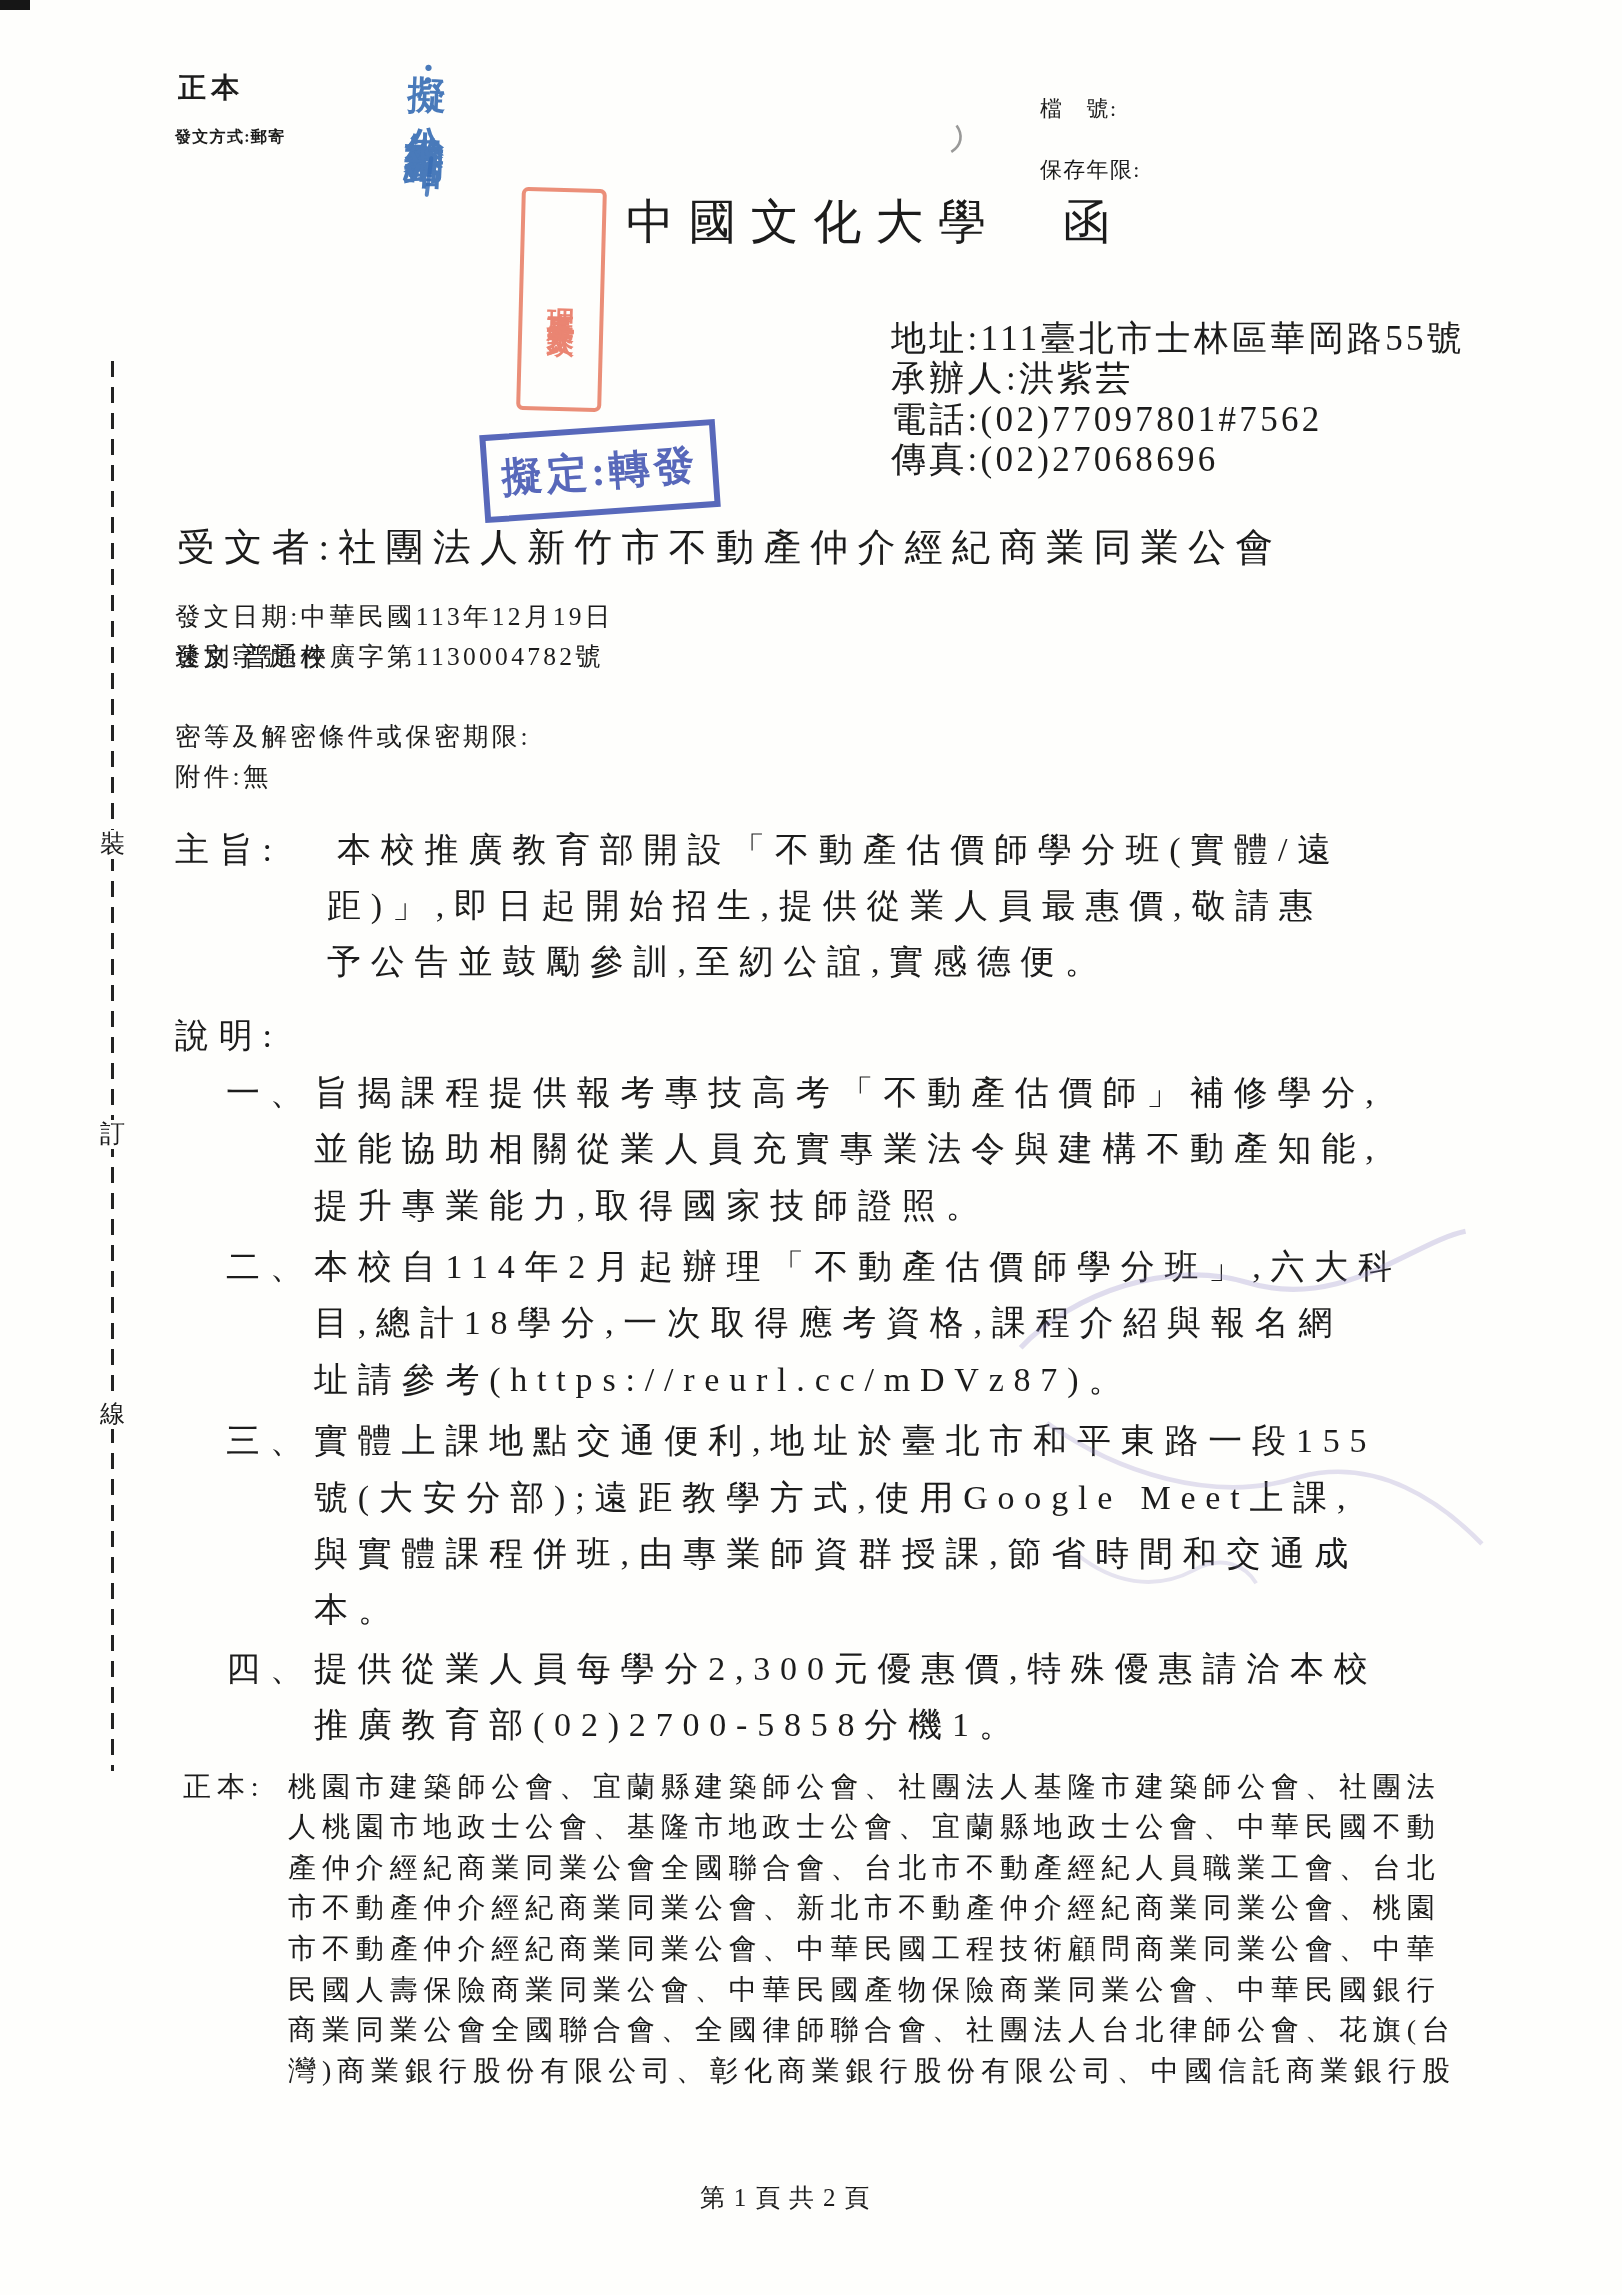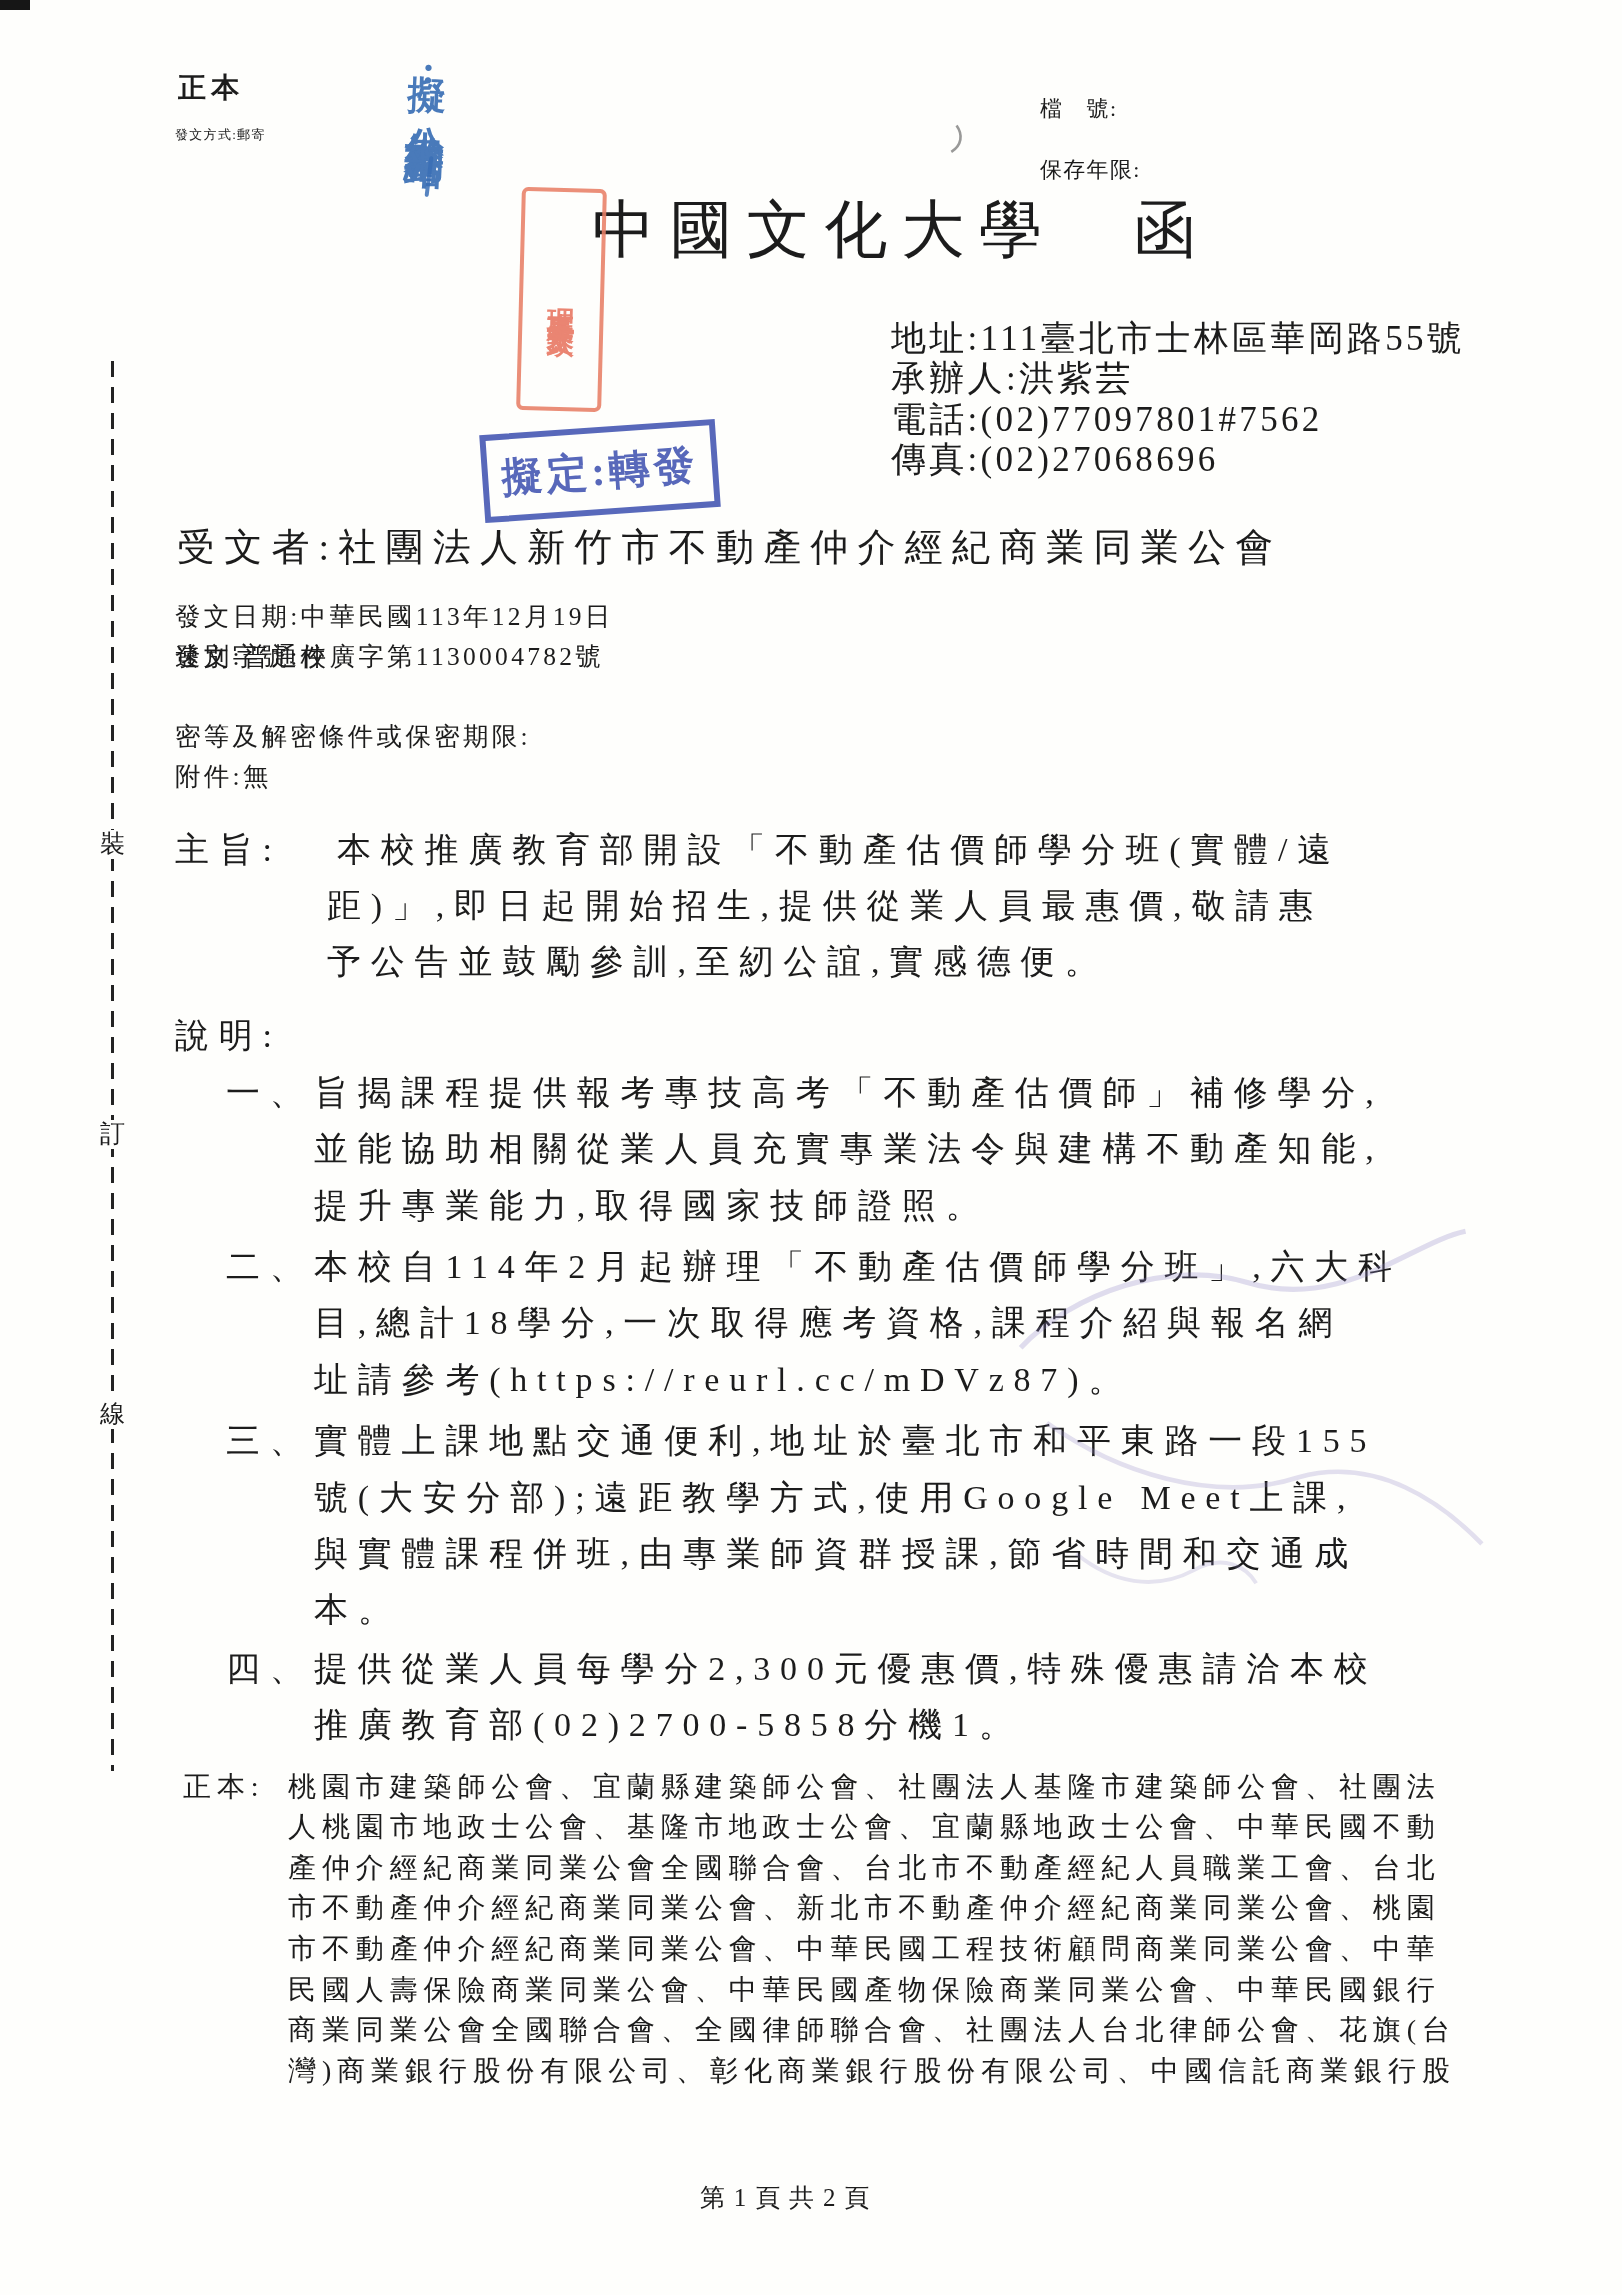--- a/index.html
+++ b/index.html
@@ -7,23 +7,23 @@
     position:relative;width:1622px;height:2295px;background:#fefefc;
     font-family:"Liberation Serif","DejaVu Serif",serif;color:#1c1c1c;overflow:hidden;
   }
   .t{position:absolute;white-space:pre;line-height:1.15;}
   .body-line{font-size:34px;letter-spacing:9.8px;text-align:right;}
   .meta-line{font-size:25.5px;letter-spacing:3.3px;}
   .addr-line{font-size:35px;letter-spacing:3.3px;}
   .list-line{font-size:28px;letter-spacing:5.9px;}
   .recipient-line{font-size:38px;letter-spacing:9.2px;}
   .copy-type{font-size:28px;letter-spacing:5.2px;font-weight:700;}
-  .delivery{font-size:13px;letter-spacing:1.3px;}
+  .delivery{font-size:16px;letter-spacing:1.3px;font-weight:bold;}
   .corner-label{font-size:22px;letter-spacing:1.3px;}
-  .doc-title{font-size:63px;letter-spacing:14.4px;font-weight:500;}
+  .doc-title{font-size:48px;letter-spacing:14.4px;font-weight:500;margin-left:34px;}
   .footer-line{font-size:25px;letter-spacing:1.3px;}
   .binding-char{font-size:25px;width:37px;text-align:center;background:#fefefc;}
   #binding-line{
     position:absolute;left:111px;top:361px;width:3.3px;height:1410px;
     background:repeating-linear-gradient(to bottom,#232323 0 15.7px,transparent 15.7px 26px);
   }
   #blue-note{
     position:absolute;left:391px;top:44px;height:517px;
     writing-mode:vertical-rl;text-orientation:upright;
     font-size:39px;letter-spacing:3.9px;font-weight:bold;color:#3a6fb5;

